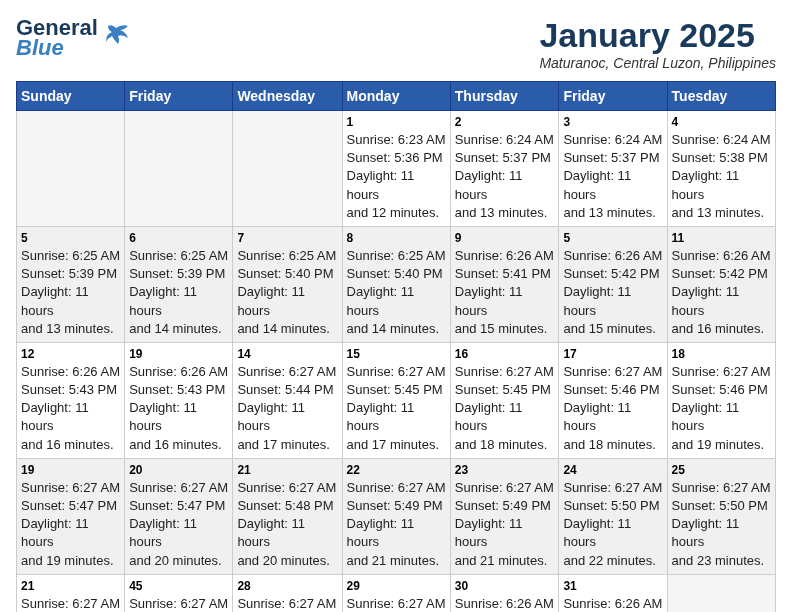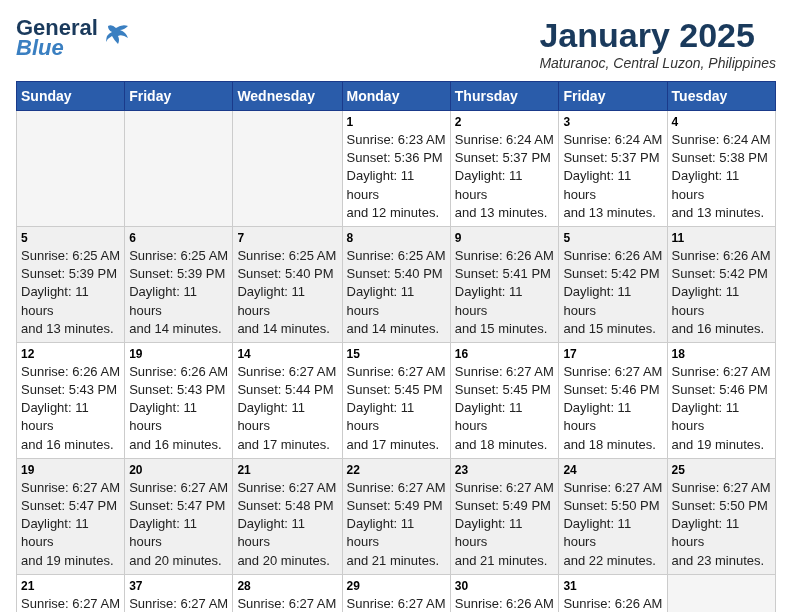--- a/index.html
+++ b/index.html
@@ -297,21 +297,21 @@
       </tr>
       <tr>
         <td>
           <div class="day-num">21</div>
           <div class="day-info" style="white-space: pre-line;">Sunrise: 6:27 AM
 Sunset: 5:51 PM
 Daylight: 11 hours
 and 23 minutes.</div>
         </td>
         <td>
-          <div class="day-num">37</div>
+          <div class="day-num">45</div>
           <div class="day-info" style="white-space: pre-line;">Sunrise: 6:27 AM
 Sunset: 5:51 PM
 Daylight: 11 hours
 and 24 minutes.</div>
         </td>
         <td>
           <div class="day-num">28</div>
           <div class="day-info" style="white-space: pre-line;">Sunrise: 6:27 AM
 Sunset: 5:52 PM
 Daylight: 11 hours

